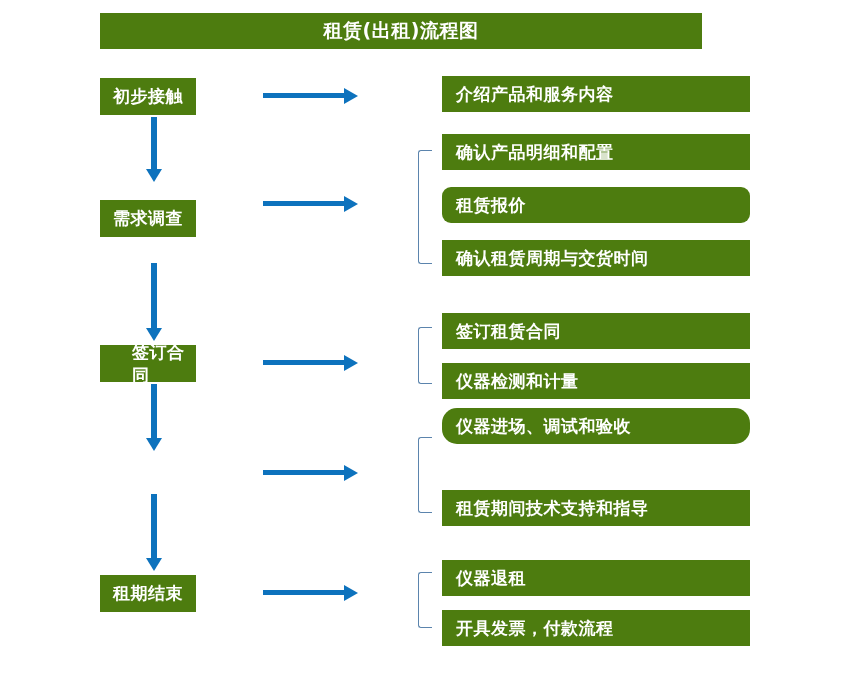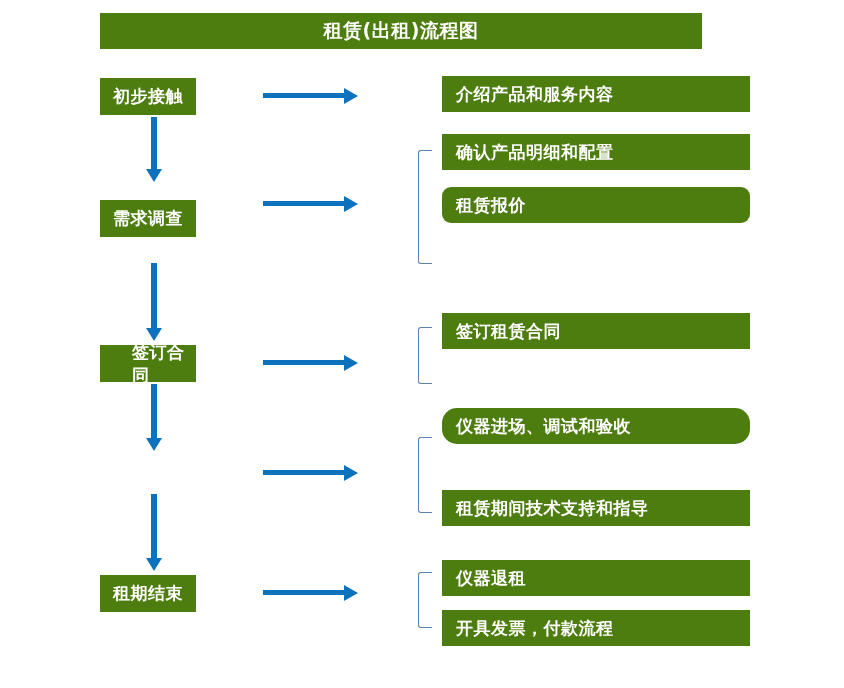--- a/index.html
+++ b/index.html
@@ -184,25 +184,27 @@
   </div>
 
   <div class="box detail-box" style="top:76px;">介绍产品和服务内容</div>
 
   <div class="bracket" style="left:418px; top:150px; height:114px;"></div>
 
   <div class="box detail-box" style="top:134px;">确认产品明细和配置</div>
 
   <div class="box detail-box" style="top:187px;border-radius:9px;">租赁报价</div>
 
+  <div class="box detail-box" style="top:240px;">确认租赁周期与交货时间</div>
 
   <div class="bracket" style="left:418px; top:327px; height:57px;"></div>
 
   <div class="box detail-box" style="top:313px;">签订租赁合同</div>
 
+  <div class="box detail-box" style="top:363px;">仪器检测和计量</div>
 
   <div class="bracket" style="left:418px; top:437px; height:76px;"></div>
 
   <div class="box detail-box" style="top:408px;border-radius:15px;">仪器进场、调试和验收</div>
 
   <div class="box detail-box" style="top:490px;">租赁期间技术支持和指导</div>
 
   <div class="bracket" style="left:418px; top:572px; height:56px;"></div>
 
   <div class="box detail-box" style="top:560px;">仪器退租</div>

